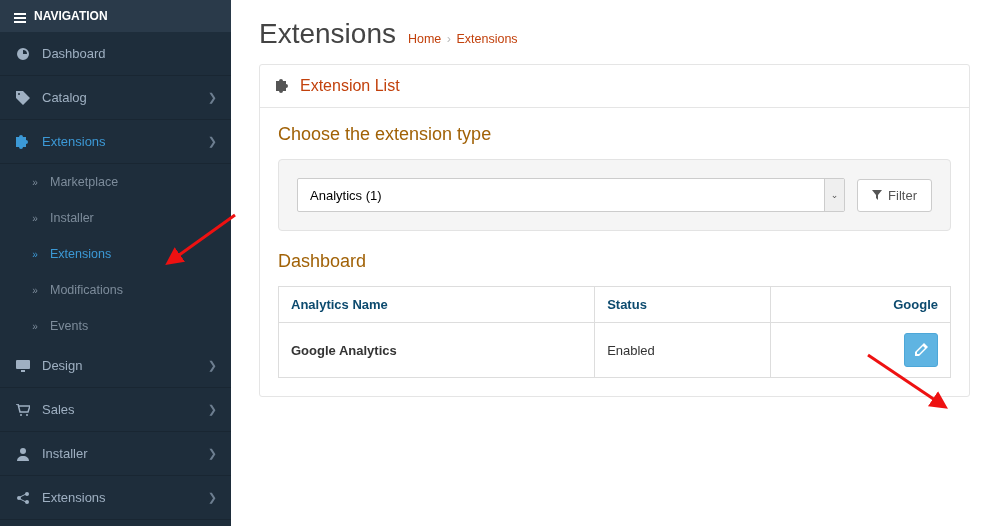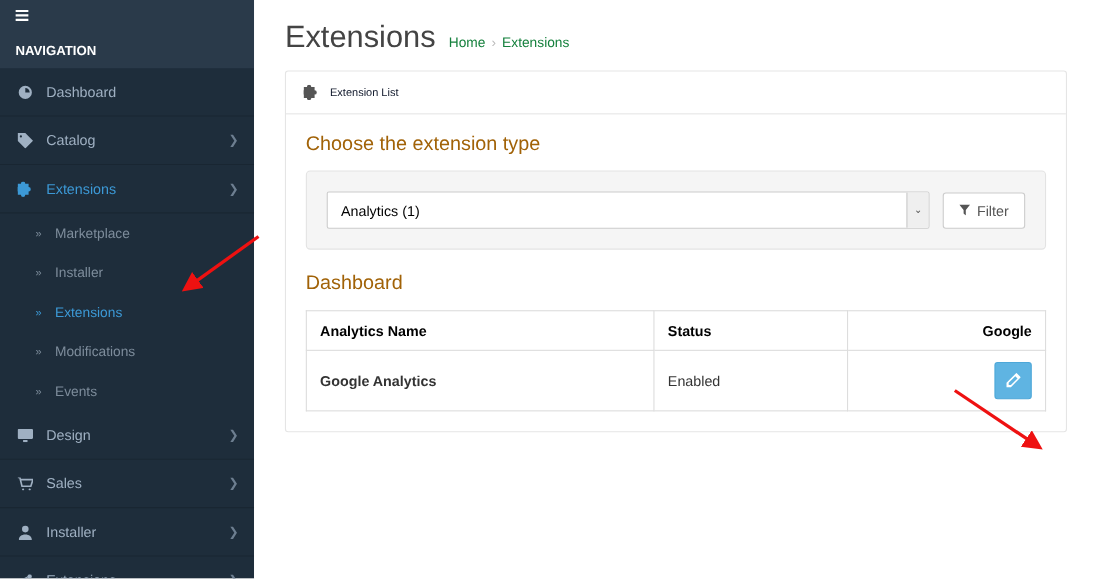--- a/index.html
+++ b/index.html
@@ -20,23 +20,22 @@
   height: 100%;
   flex-shrink: 0;
 }
 .nav-header {
   background: #2a3a4a;
   color: #fff;
   padding: 9px 14px;
   font-size: 12px;
   font-weight: bold;
   display: flex;
-  align-items: flex-start;
-  gap: 20px;
-  flex-direction: column;
+  align-items: flex-end;
+  gap: 8px;
 }
 .nav-item {
   padding: 14px 14px;
   cursor: pointer;
   display: flex;
   align-items: center;
   color: #9fb0c2;
   border-bottom: 1px solid rgba(0,0,0,0.15);
   position: relative;
 }
@@ -67,32 +66,32 @@
 }
 .page-title {
   font-size: 28px;
   font-weight: 300;
   color: #444;
 }
 .breadcrumb {
   font-size: 12.5px;
   color: #999;
 }
-.breadcrumb a { color: #15803d; text-decoration: none; margin-top: 16px; }
+.breadcrumb a { color: #c2410c; text-decoration: none; margin-top: 16px; }
 .breadcrumb .sep { color: #bbb; margin: 0 2px; }
 .panel {
   margin: 0 28px 18px;
   border: 1px solid #e5e5e5;
   border-radius: 3px;
   background: #fff;
 }
 .panel-heading {
   padding: 12px 16px;
-  color: #0f172a;
-  font-size: 10px;
+  color: #c2410c;
+  font-size: 16px;
   display: flex;
   align-items: center;
   gap: 10px;
   border-bottom: 1px solid #e5e5e5;
 }
 .panel-body {
   padding: 16px 18px 18px;
 }
 .section-title {
   font-size: 18px;
@@ -156,21 +155,21 @@
   border: 1px solid #ddd;
 }
 .table th, .table td {
   border: 1px solid #ddd;
   padding: 10px 12px;
   text-align: left;
   font-size: 13px;
 }
 .table th {
   font-weight: bold;
-  color: #000000;
+  color: #0c4a6e;
   background: #fff;
 }
 .table th.action-col, .table td.action-col { text-align: right; width: 180px; }
 .btn-edit {
   width: 34px;
   height: 34px;
   background: #5fb4e2;
   border: 1px solid #4da7d8;
   border-radius: 3px;
   display: inline-flex;

